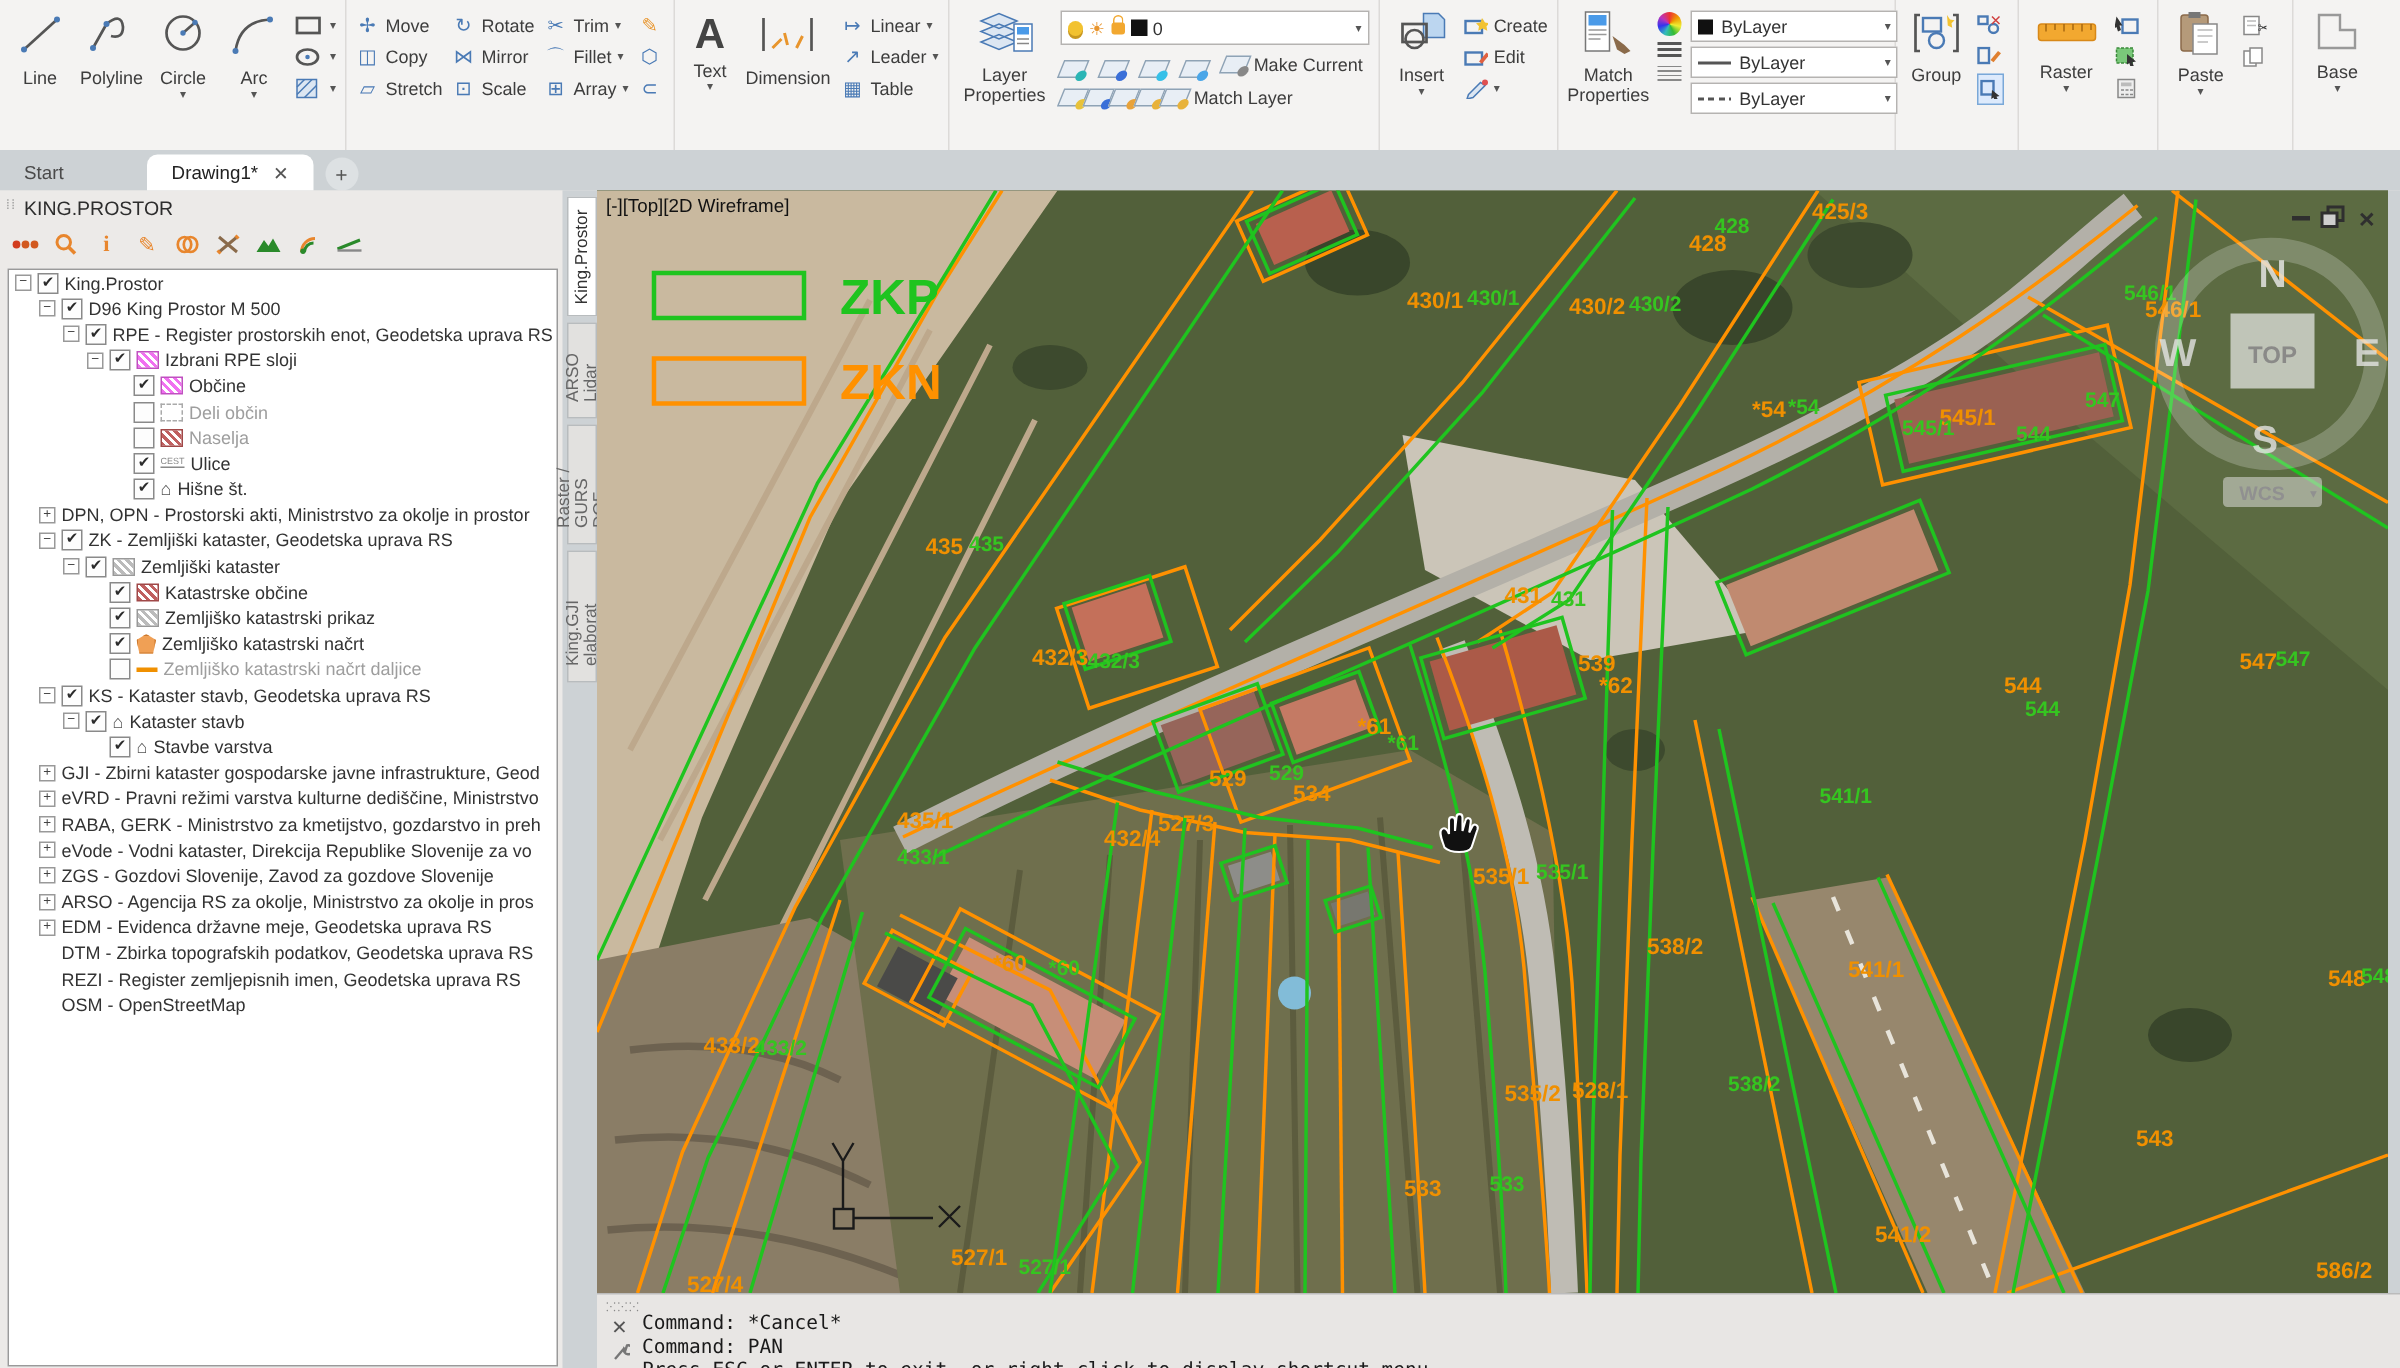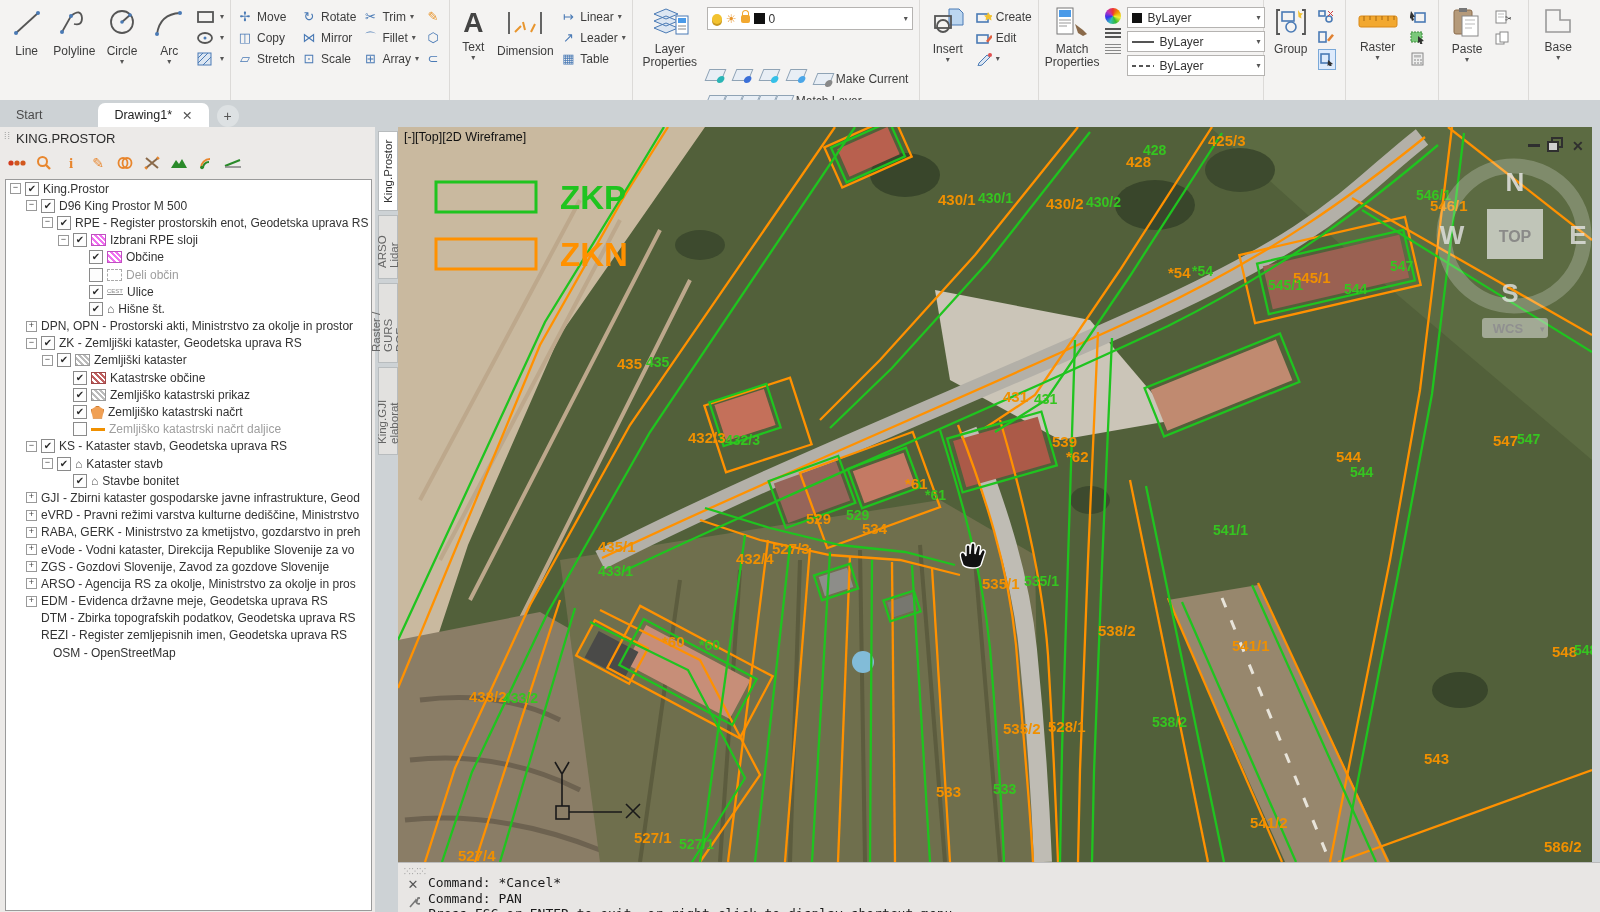--- a/index.html
+++ b/index.html
@@ -244,21 +244,21 @@
         <div class="lsel">
           <span style="width:10px;height:10px;border-radius:50%;background:#f2c230;box-shadow:0 2px 0 #c89820;"></span>
           <span style="color:#e8952d;font-size:12px;">☀</span>
           <span style="width:9px;height:8px;background:#f2a830;border-radius:2px;position:relative;">
               <i style="position:absolute;left:1px;top:-5px;width:5px;height:5px;border:1.5px solid #f2a830;border-bottom:none;border-radius:4px 4px 0 0;display:block;"></i>
             </span>
           <span style="width:11px;height:11px;background:#111;"></span>
           <span style="flex:1">0</span>
           <span class="caret">▾</span>
         </div>
-        <div style="display:flex;align-items:flex-start;gap:10px;margin-top:36px;">
+        <div style="display:flex;align-items:flex-end;gap:10px;">
           <span class="ml">
               <i style="background:#2ab5b5"></i>
             </span>
           <span class="ml">
               <i style="background:#3a6fd8"></i>
             </span>
           <span class="ml">
               <i style="background:#35c0e8"></i>
             </span>
           <span class="ml">
@@ -588,20 +588,26 @@
           <span class="cb">✔</span>
           <span class="li mag"></span>
           <span class="tlabel">Občine</span>
         </div>
         <div class="trow dim" style="padding-left: 68px;">
           <span class="expsp"></span>
           <span class="cb"></span>
           <span class="li outline"></span>
           <span class="tlabel">Deli občin</span>
         </div>
+        <div class="trow dim" style="padding-left: 68px;">
+          <span class="expsp"></span>
+          <span class="cb"></span>
+          <span class="li red"></span>
+          <span class="tlabel">Naselja</span>
+        </div>
         <div class="trow" style="padding-left: 68px;">
           <span class="expsp"></span>
           <span class="cb">✔</span>
           <span class="li cest">CEST</span>
           <span class="tlabel">Ulice</span>
         </div>
         <div class="trow" style="padding-left: 68px;">
           <span class="expsp"></span>
           <span class="cb">✔</span>
           <span class="li house">⌂</span>
@@ -654,21 +660,21 @@
         <div class="trow" style="padding-left: 36px;">
           <span class="exp">−</span>
           <span class="cb">✔</span>
           <span class="li house">⌂</span>
           <span class="tlabel">Kataster stavb</span>
         </div>
         <div class="trow" style="padding-left: 52px;">
           <span class="expsp"></span>
           <span class="cb">✔</span>
           <span class="li house">⌂</span>
-          <span class="tlabel">Stavbe bonitet</span>
+          <span class="tlabel">Stavbe varstva</span>
         </div>
         <div class="trow" style="padding-left: 20px;">
           <span class="exp">+</span>
           <span class="tlabel">GJI - Zbirni kataster gospodarske javne infrastrukture, Geod</span>
         </div>
         <div class="trow" style="padding-left: 20px;">
           <span class="exp">+</span>
           <span class="tlabel">eVRD - Pravni režimi varstva kulturne dediščine, Ministrstvo</span>
         </div>
         <div class="trow" style="padding-left: 20px;">
@@ -692,21 +698,21 @@
           <span class="tlabel">EDM - Evidenca državne meje, Geodetska uprava RS</span>
         </div>
         <div class="trow" style="padding-left: 20px;">
           <span class="expsp"></span>
           <span class="tlabel">DTM - Zbirka topografskih podatkov, Geodetska uprava RS</span>
         </div>
         <div class="trow" style="padding-left: 20px;">
           <span class="expsp"></span>
           <span class="tlabel">REZI - Register zemljepisnih imen, Geodetska uprava RS</span>
         </div>
-        <div class="trow" style="padding-left: 32px;">
+        <div class="trow" style="padding-left: 20px;">
           <span class="expsp"></span>
           <span class="tlabel">OSM - OpenStreetMap</span>
         </div>
       </div>
   </div>
 
   <div id="vtabs">
       <div class="vtab active" style="height: 58px;">King.Prostor</div>
       <div class="vtab" style="height: 42px;">ARSO Lidar</div>
       <div class="vtab" style="height: 58px;">Raster / GURS DOF</div>

